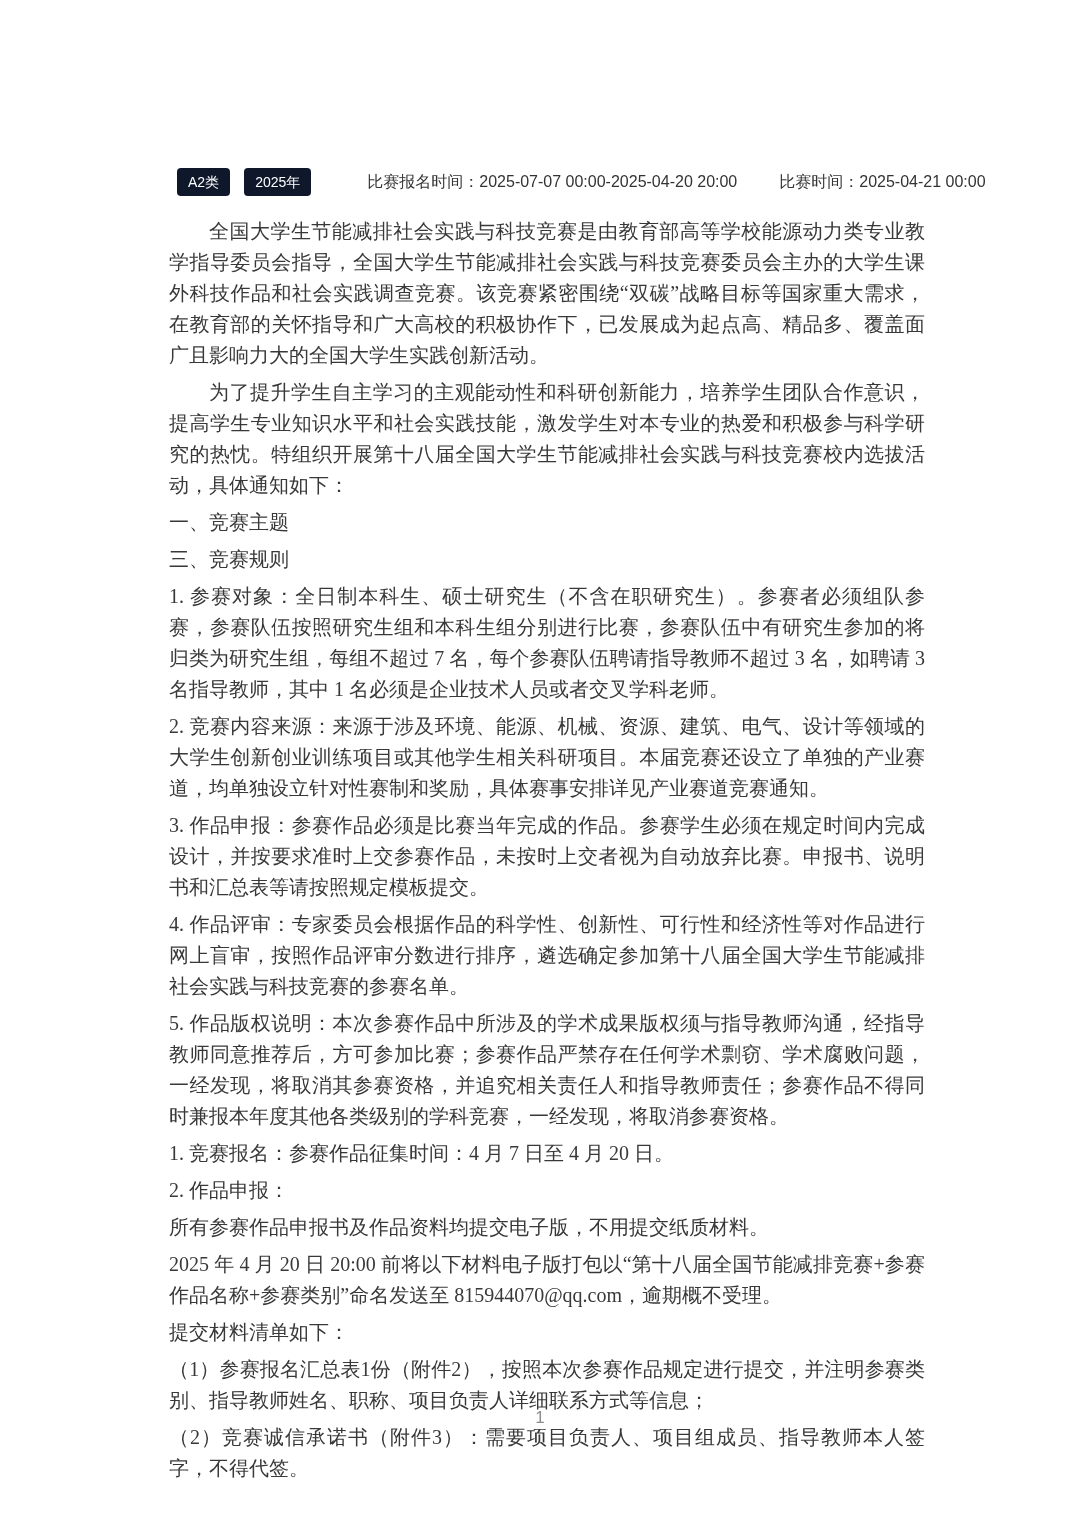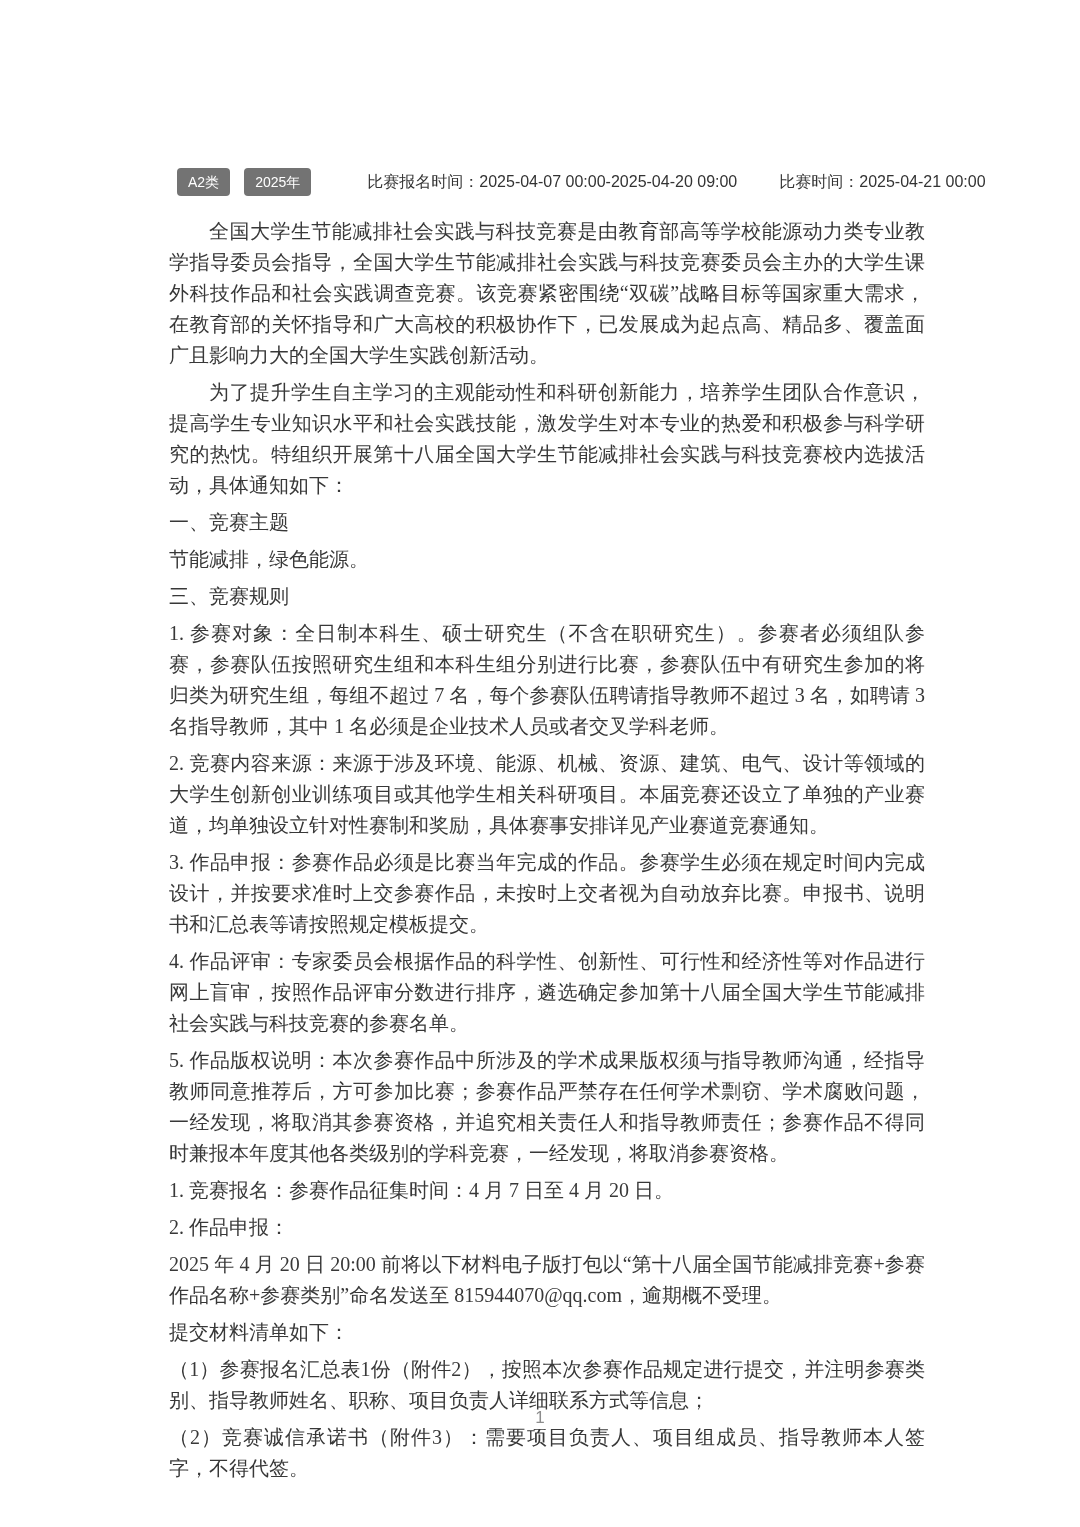--- a/index.html
+++ b/index.html
@@ -15,21 +15,21 @@
   .header {
     position: absolute;
     left: 177px;
     top: 168px;
     display: flex;
     align-items: center;
     font-family: "Liberation Sans", "DejaVu Sans", sans-serif;
   }
   .badge {
     display: inline-block;
-    background: #737373;
+    background: #0f172a;
     color: #ffffff;
     font-size: 14px;
     line-height: 14px;
     padding: 7px 11px;
     border-radius: 4px;
     margin-right: 14px;
     white-space: nowrap;
   }
   .meta-item {
     color: #333333;
@@ -67,40 +67,40 @@
 </style>
 </head>
 <body>
 
 <div class="page">
 
   <div class="header">
     <span class="badge">A2类</span>
     <span class="badge">2025年</span>
     <span class="meta-item">
-      <span class="meta-label">比赛报名时间：</span><span class="meta-value">2025-04-07 00:00-2025-04-20 09:00</span>
+      <span class="meta-label">比赛报名时间：</span><span class="meta-value">2025-07-07 00:00-2025-04-20 20:00</span>
     </span>
     <span class="meta-item">
       <span class="meta-label">比赛时间：</span><span class="meta-value">2025-04-21 00:00</span>
     </span>
   </div>
 
   <div class="content">
     <p class="indent">全国大学生节能减排社会实践与科技竞赛是由教育部高等学校能源动力类专业教学指导委员会指导，全国大学生节能减排社会实践与科技竞赛委员会主办的大学生课外科技作品和社会实践调查竞赛。该竞赛紧密围绕“双碳”战略目标等国家重大需求，在教育部的关怀指导和广大高校的积极协作下，已发展成为起点高、精品多、覆盖面广且影响力大的全国大学生实践创新活动。</p>
     <p class="indent">为了提升学生自主学习的主观能动性和科研创新能力，培养学生团队合作意识，提高学生专业知识水平和社会实践技能，激发学生对本专业的热爱和积极参与科学研究的热忱。特组织开展第十八届全国大学生节能减排社会实践与科技竞赛校内选拔活动，具体通知如下：</p>
     <p>一、竞赛主题</p>
-    <p>节能减排，绿色能源。</p>
     <p>三、竞赛规则</p>
     <p>1. 参赛对象：全日制本科生、硕士研究生（不含在职研究生）。参赛者必须组队参赛，参赛队伍按照研究生组和本科生组分别进行比赛，参赛队伍中有研究生参加的将归类为研究生组，每组不超过 7 名，每个参赛队伍聘请指导教师不超过 3 名，如聘请 3 名指导教师，其中 1 名必须是企业技术人员或者交叉学科老师。</p>
     <p>2. 竞赛内容来源：来源于涉及环境、能源、机械、资源、建筑、电气、设计等领域的大学生创新创业训练项目或其他学生相关科研项目。本届竞赛还设立了单独的产业赛道，均单独设立针对性赛制和奖励，具体赛事安排详见产业赛道竞赛通知。</p>
     <p>3. 作品申报：参赛作品必须是比赛当年完成的作品。参赛学生必须在规定时间内完成设计，并按要求准时上交参赛作品，未按时上交者视为自动放弃比赛。申报书、说明书和汇总表等请按照规定模板提交。</p>
     <p>4. 作品评审：专家委员会根据作品的科学性、创新性、可行性和经济性等对作品进行网上盲审，按照作品评审分数进行排序，遴选确定参加第十八届全国大学生节能减排社会实践与科技竞赛的参赛名单。</p>
     <p>5. 作品版权说明：本次参赛作品中所涉及的学术成果版权须与指导教师沟通，经指导教师同意推荐后，方可参加比赛；参赛作品严禁存在任何学术剽窃、学术腐败问题，一经发现，将取消其参赛资格，并追究相关责任人和指导教师责任；参赛作品不得同时兼报本年度其他各类级别的学科竞赛，一经发现，将取消参赛资格。</p>
     <p>1. 竞赛报名：参赛作品征集时间：4 月 7 日至 4 月 20 日。</p>
     <p>2. 作品申报：</p>
+    <p>所有参赛作品申报书及作品资料均提交电子版，不用提交纸质材料。</p>
     <p>2025 年 4 月 20 日 20:00 前将以下材料电子版打包以“第十八届全国节能减排竞赛+参赛作品名称+参赛类别”命名发送至 815944070@qq.com，逾期概不受理。</p>
     <p>提交材料清单如下：</p>
     <p>（1）参赛报名汇总表1份（附件2），按照本次参赛作品规定进行提交，并注明参赛类别、指导教师姓名、职称、项目负责人详细联系方式等信息；</p>
     <p>（2）竞赛诚信承诺书（附件3）：需要项目负责人、项目组成员、指导教师本人签字，不得代签。</p>
   </div>
 
   <div class="footer">
     <span>1</span>
   </div>
 

